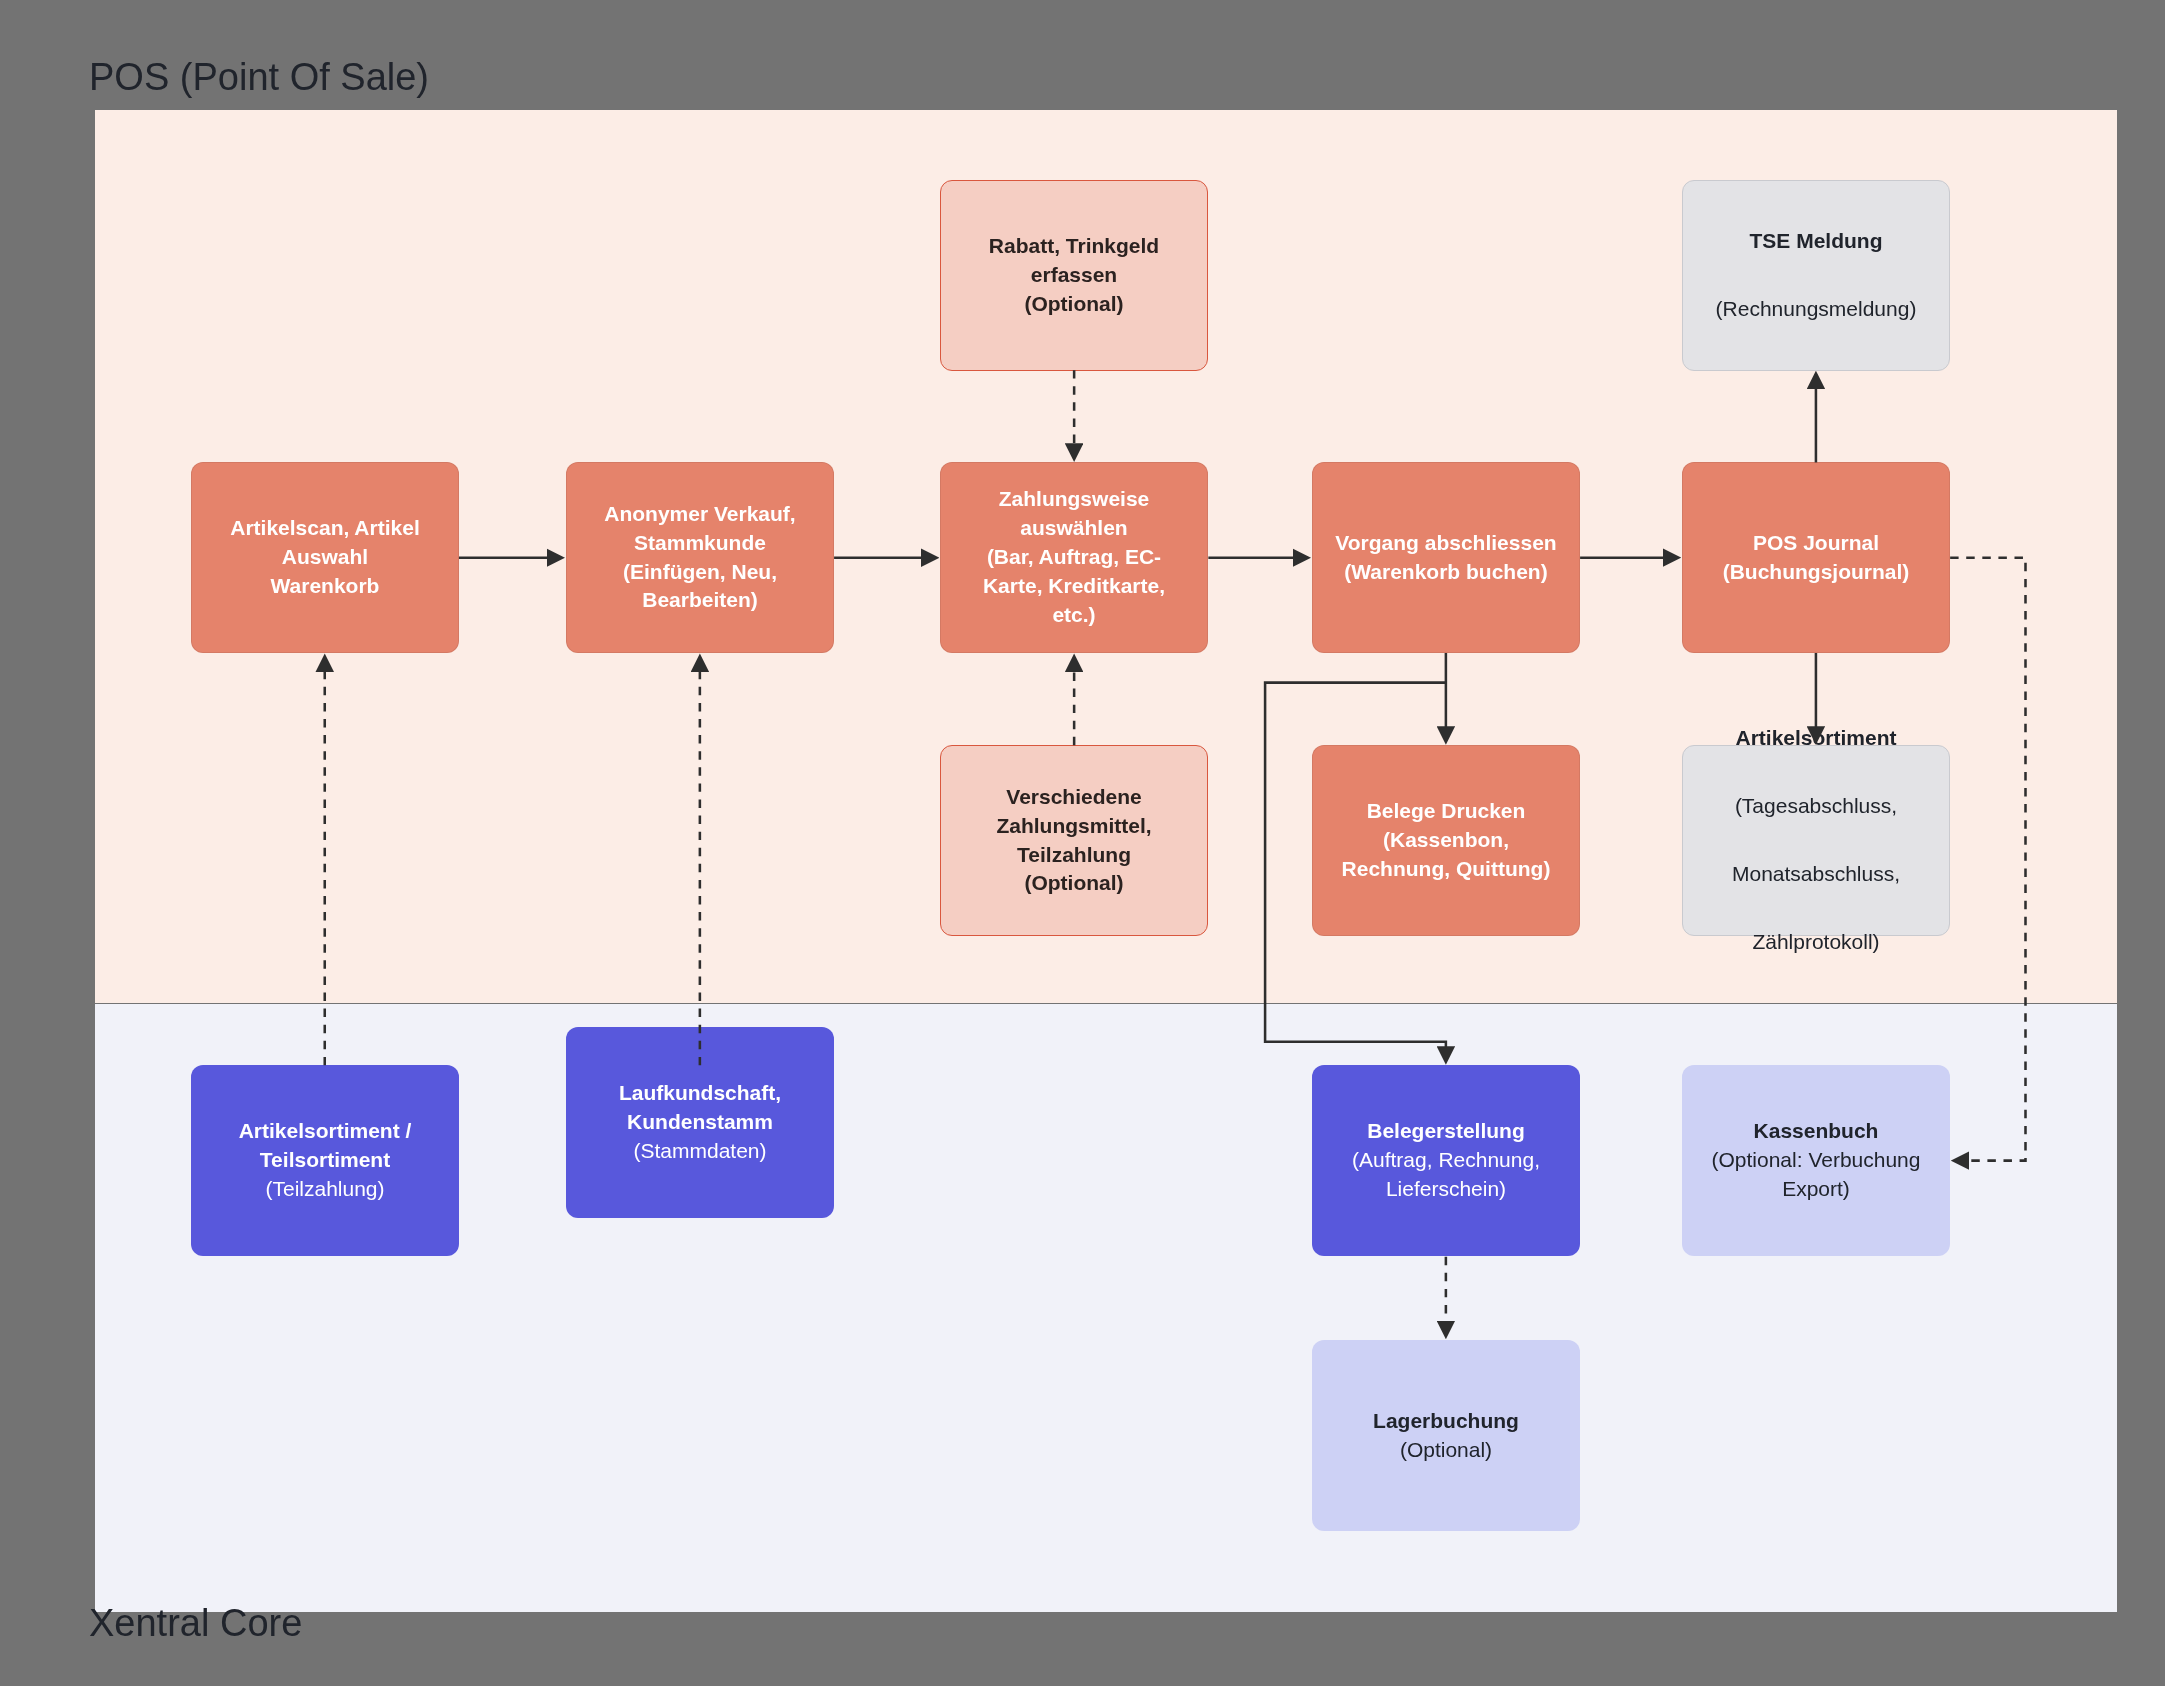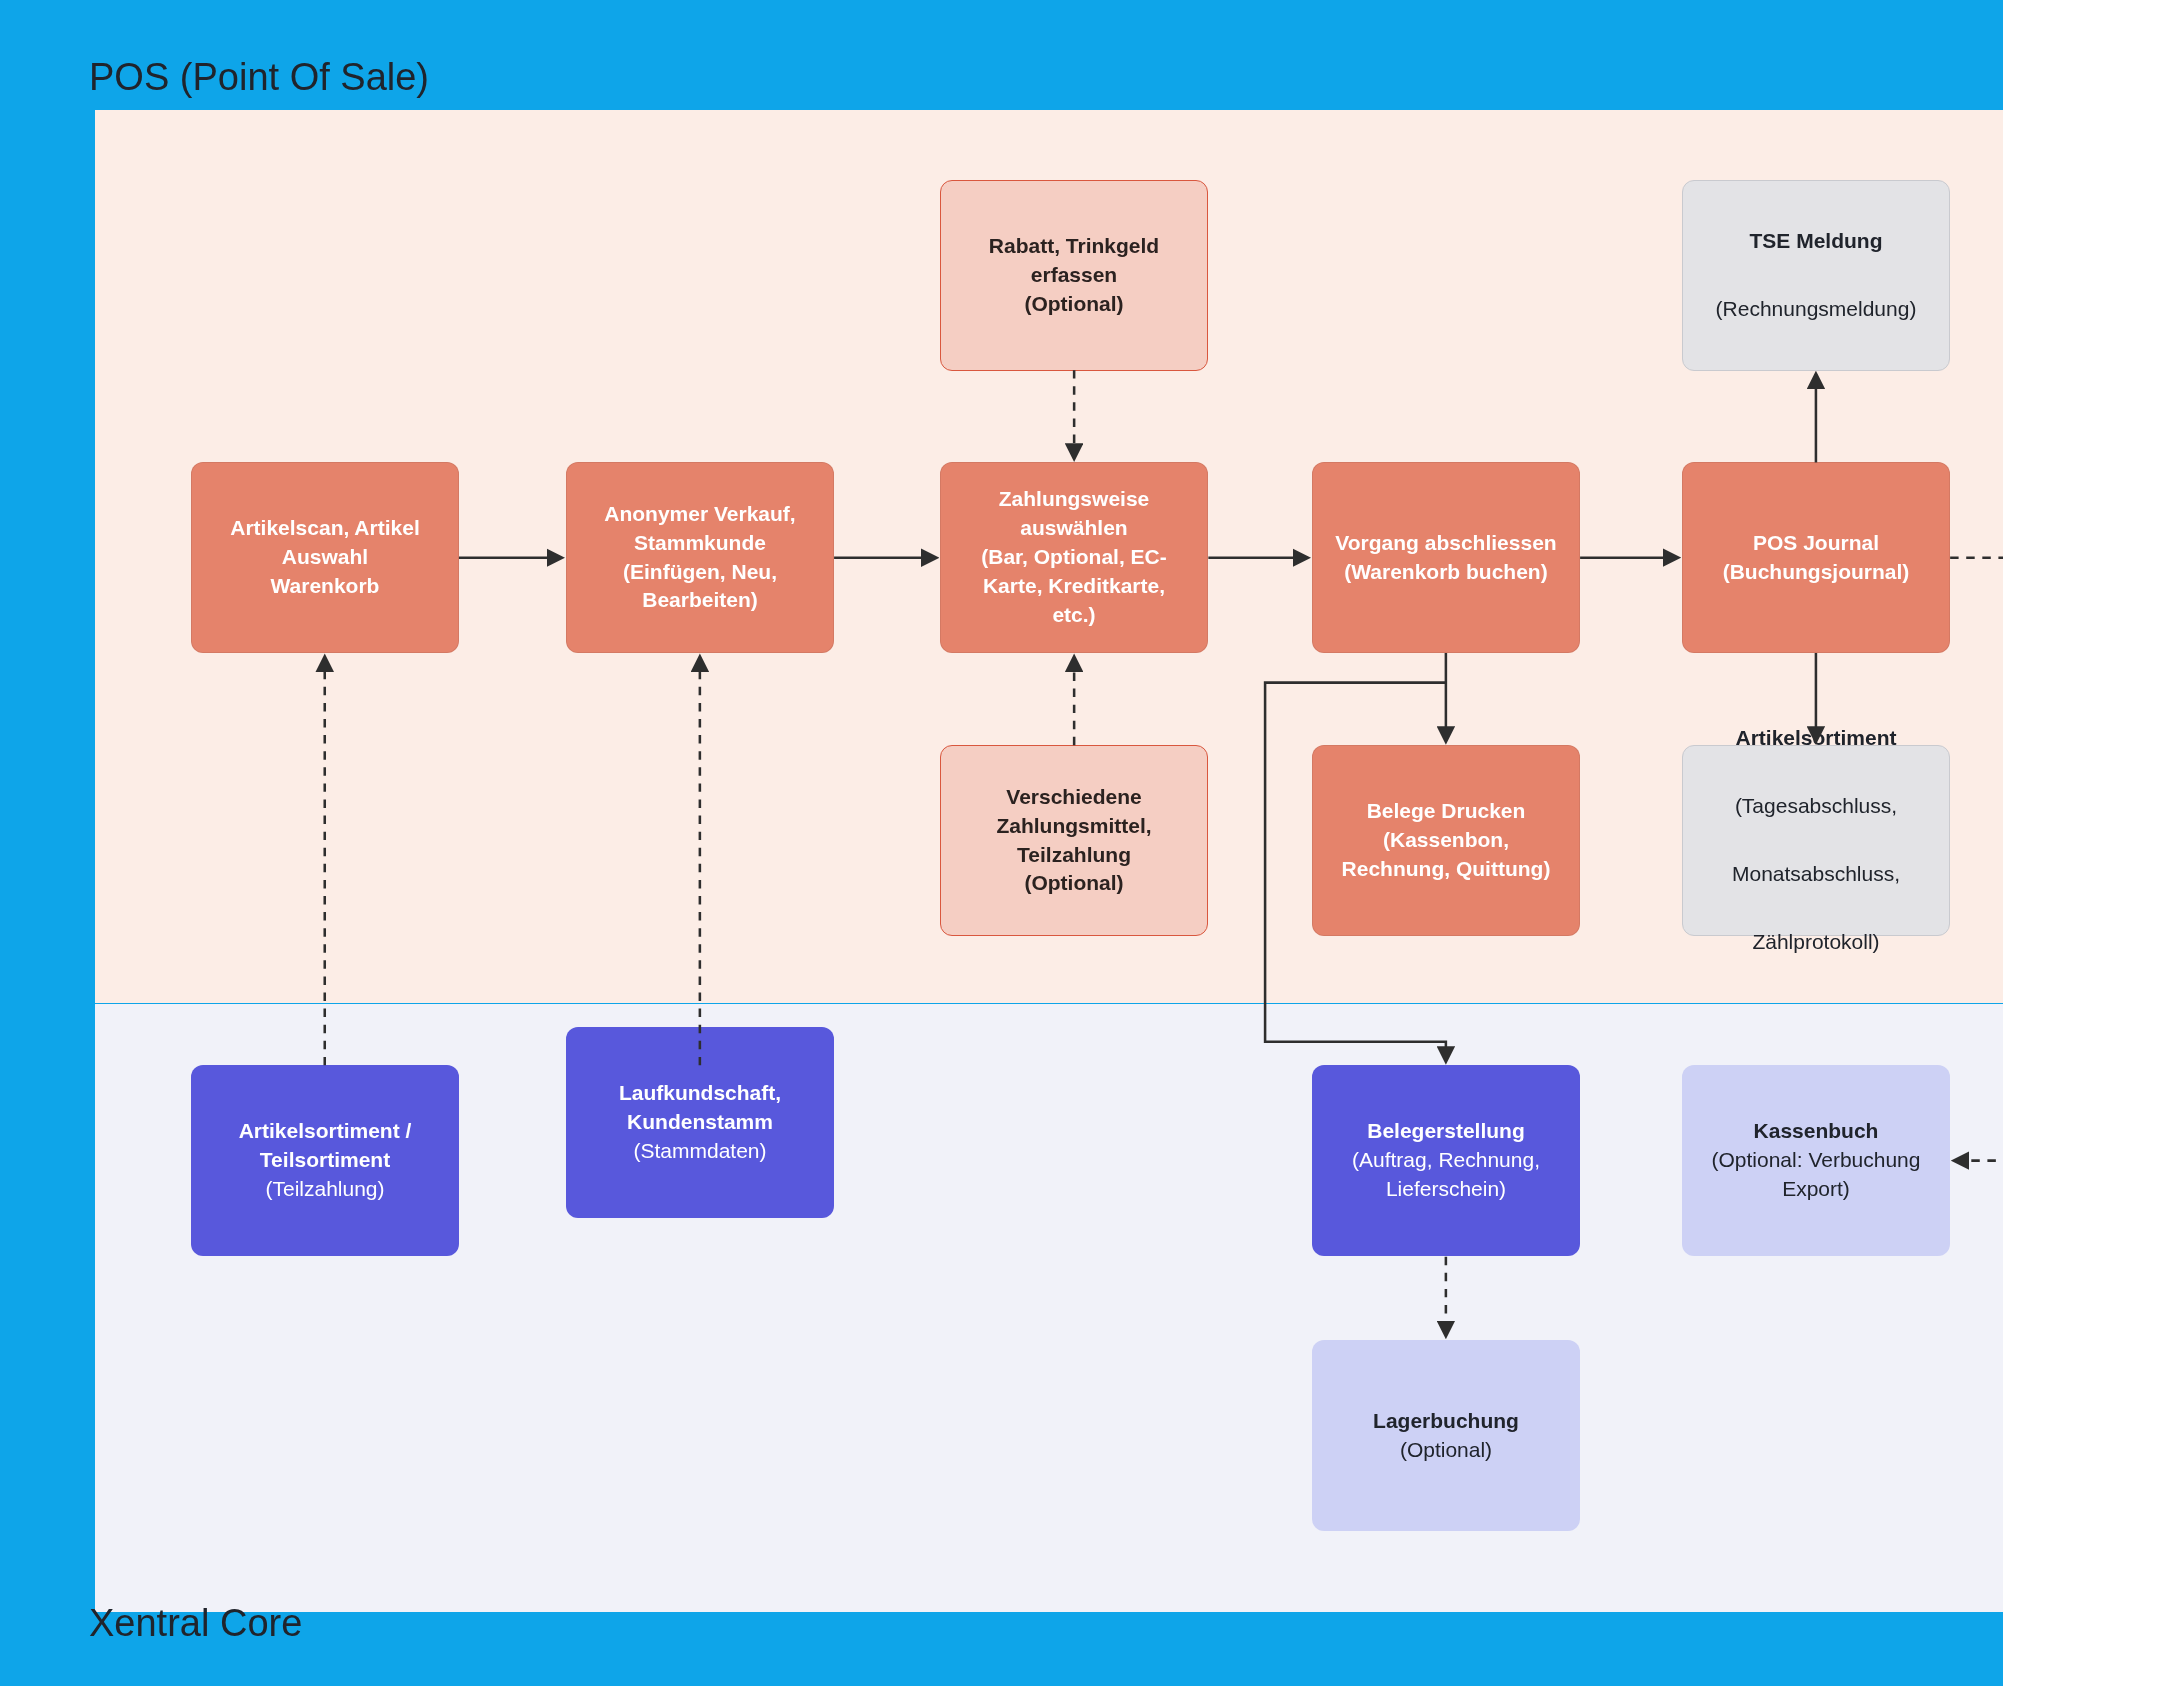--- a/index.html
+++ b/index.html
@@ -1,17 +1,17 @@
 <!DOCTYPE html>
 <html style="--zone_pos: #FCEDE6; --zone_core: #F1F2F9; --salmon: #E5836B; --pale_salmon: #F5CEC3; --pale_border: #D9573E; --gray_box: #E3E3E6; --gray_border: #C9CACF; --blue: #5858DC; --lavender: #CDD1F5; --arrow: #2E2E2E;font-size:13.6px"><head>
 <meta charset="utf-8">
 <style>
   * { margin:0; padding:0; box-sizing:border-box; }
   html,body { background:#ffffff; font-family:"Liberation Sans", sans-serif; }
-  .canvas { position:relative; width:2003px; height:1687px; background:#0ea5e9; overflow:hidden; }
+  .canvas { position:relative; width:2165px; height:1687px; background:#737373; overflow:hidden; }
 
   .zone { position:absolute; }
   .zone-pos  { left:95px; top:110px;  width:2022px; height:893px; background:var(--zone_pos,#FCEDE6); }
   .zone-core { left:95px; top:1004px; width:2022px; height:608px;  background:var(--zone_core,#F1F2F9); }
 
   .zone-label { position:absolute; left:89px; font-size:38px; color:#20242c; }
   .label-pos  { top:56px; }
   .label-core { top:1602px; }
 
   .box {
@@ -63,21 +63,21 @@
   <div class="box salmon" style="left:566px; top:462px">
     <span class="b">Anonymer Verkauf,</span>
     <span class="b">Stammkunde</span>
     <span class="b">(Einfügen, Neu,</span>
     <span class="b">Bearbeiten)</span>
   </div>
 
   <div class="box salmon" style="left:940px; top:462px">
     <span class="b">Zahlungsweise</span>
     <span class="b">auswählen</span>
-    <span class="b">(Bar, Optional, EC-</span>
+    <span class="b">(Bar, Auftrag, EC-</span>
     <span class="b">Karte, Kreditkarte,</span>
     <span class="b">etc.)</span>
   </div>
 
   <div class="box salmon" style="left:1312px; top:462px">
     <span class="b">Vorgang abschliessen</span>
     <span class="b">(Warenkorb buchen)</span>
   </div>
 
   <div class="box salmon" style="left:1682px; top:462px">

